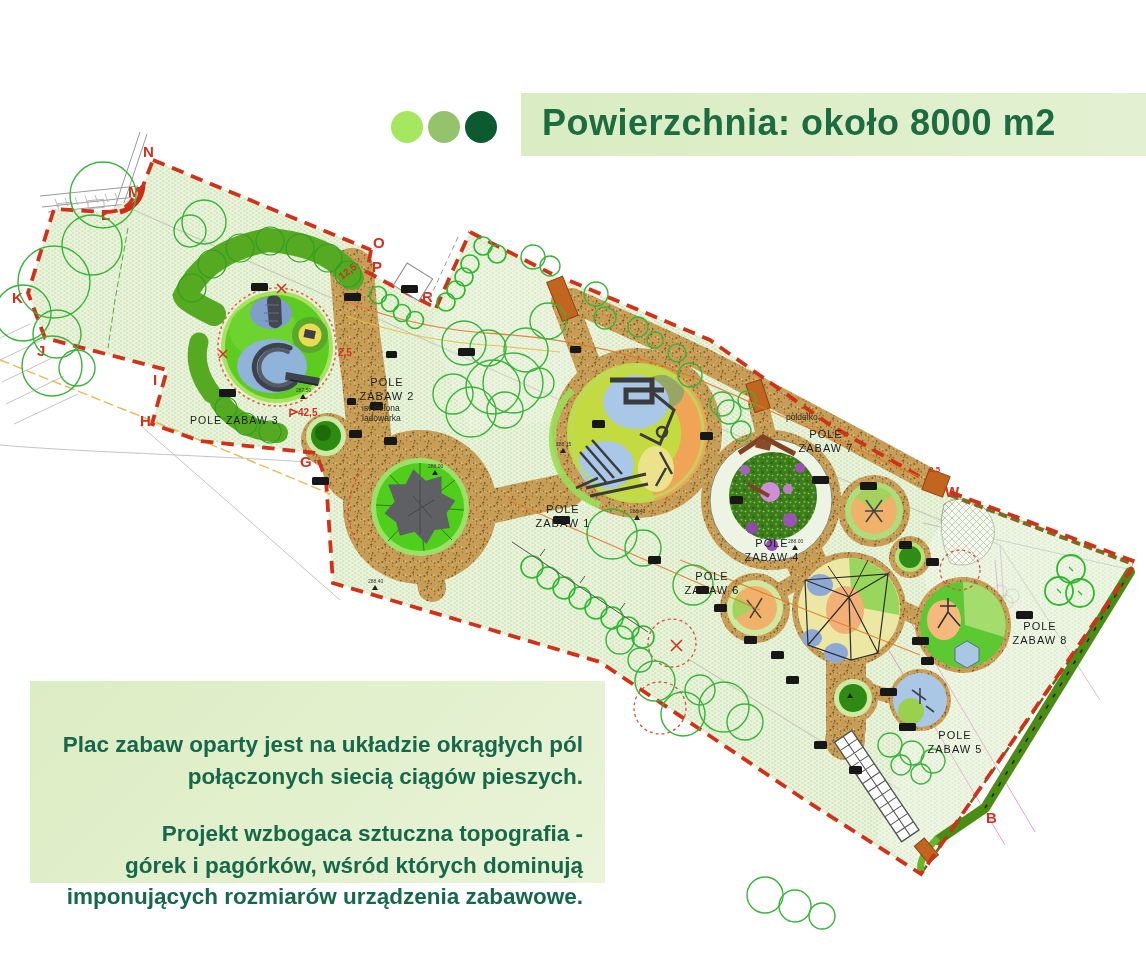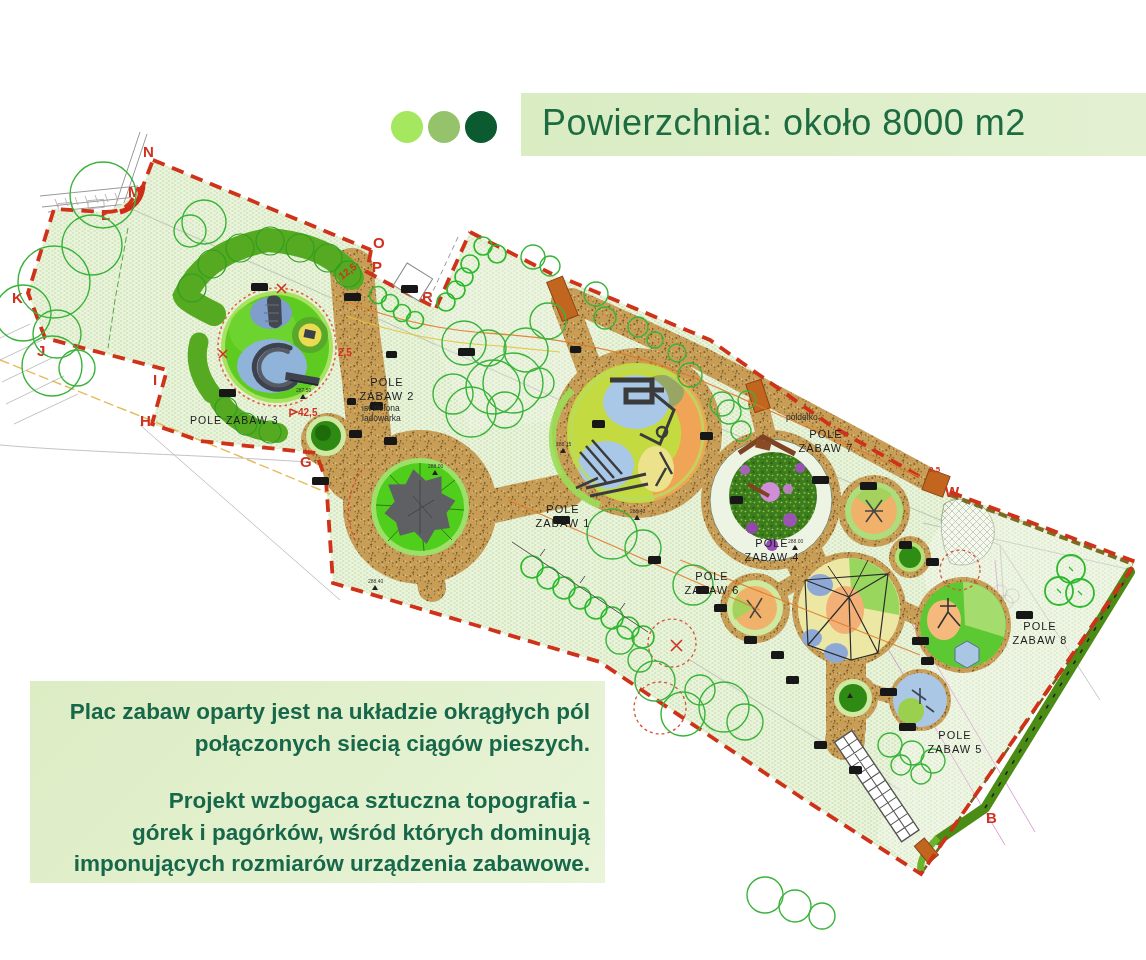--- a/index.html
+++ b/index.html
@@ -1,20 +1,20 @@
 <!DOCTYPE html>
 <html><head>
 <meta charset="utf-8">
 <style>
   html,body{margin:0;padding:0;background:#ffffff;width:1146px;height:960px;overflow:hidden;}
   body{font-family:"Liberation Sans",sans-serif;position:relative;}
   .banner{position:absolute;left:521px;top:93px;width:625px;height:63px;background:linear-gradient(90deg,#d9ecc2,#e3f1d2);}
-  .banner span{display:block;padding:9px 16px 0 21px;font-size:36px;font-weight:normal;color:#1d6b40;letter-spacing:0.5px;}
+  .banner span{display:block;padding:9px 16px 0 21px;font-size:36px;font-weight:bold;color:#1d6b40;letter-spacing:0.5px;}
   .txtbox{position:absolute;left:30px;top:681px;width:575px;height:202px;background:linear-gradient(135deg,#dcecc3,#e9f4d8);}
-  .txtbox .inner{padding:15px 15px 0 0;text-align:right;font-size:22.5px;line-height:31.5px;white-space:nowrap;font-weight:bold;color:#17684a;}
+  .txtbox .inner{padding:15px 22px 0 0;text-align:right;font-size:22.5px;line-height:31.5px;white-space:nowrap;font-weight:bold;color:#17684a;margin-top:33px;}
 </style>
 </head>
 <body>
 
 <svg width="1146" height="960" viewBox="0 0 1146 960" style="position:absolute;left:0;top:0">
 <defs>
   <pattern id="ph" width="6" height="4" patternUnits="userSpaceOnUse">
     <rect width="6" height="4" fill="#eaf3dc"></rect>
     <path d="M0 1h2.2M3.4 3h2.2" stroke="#c2dda8" stroke-width="1"></path>
   </pattern>

